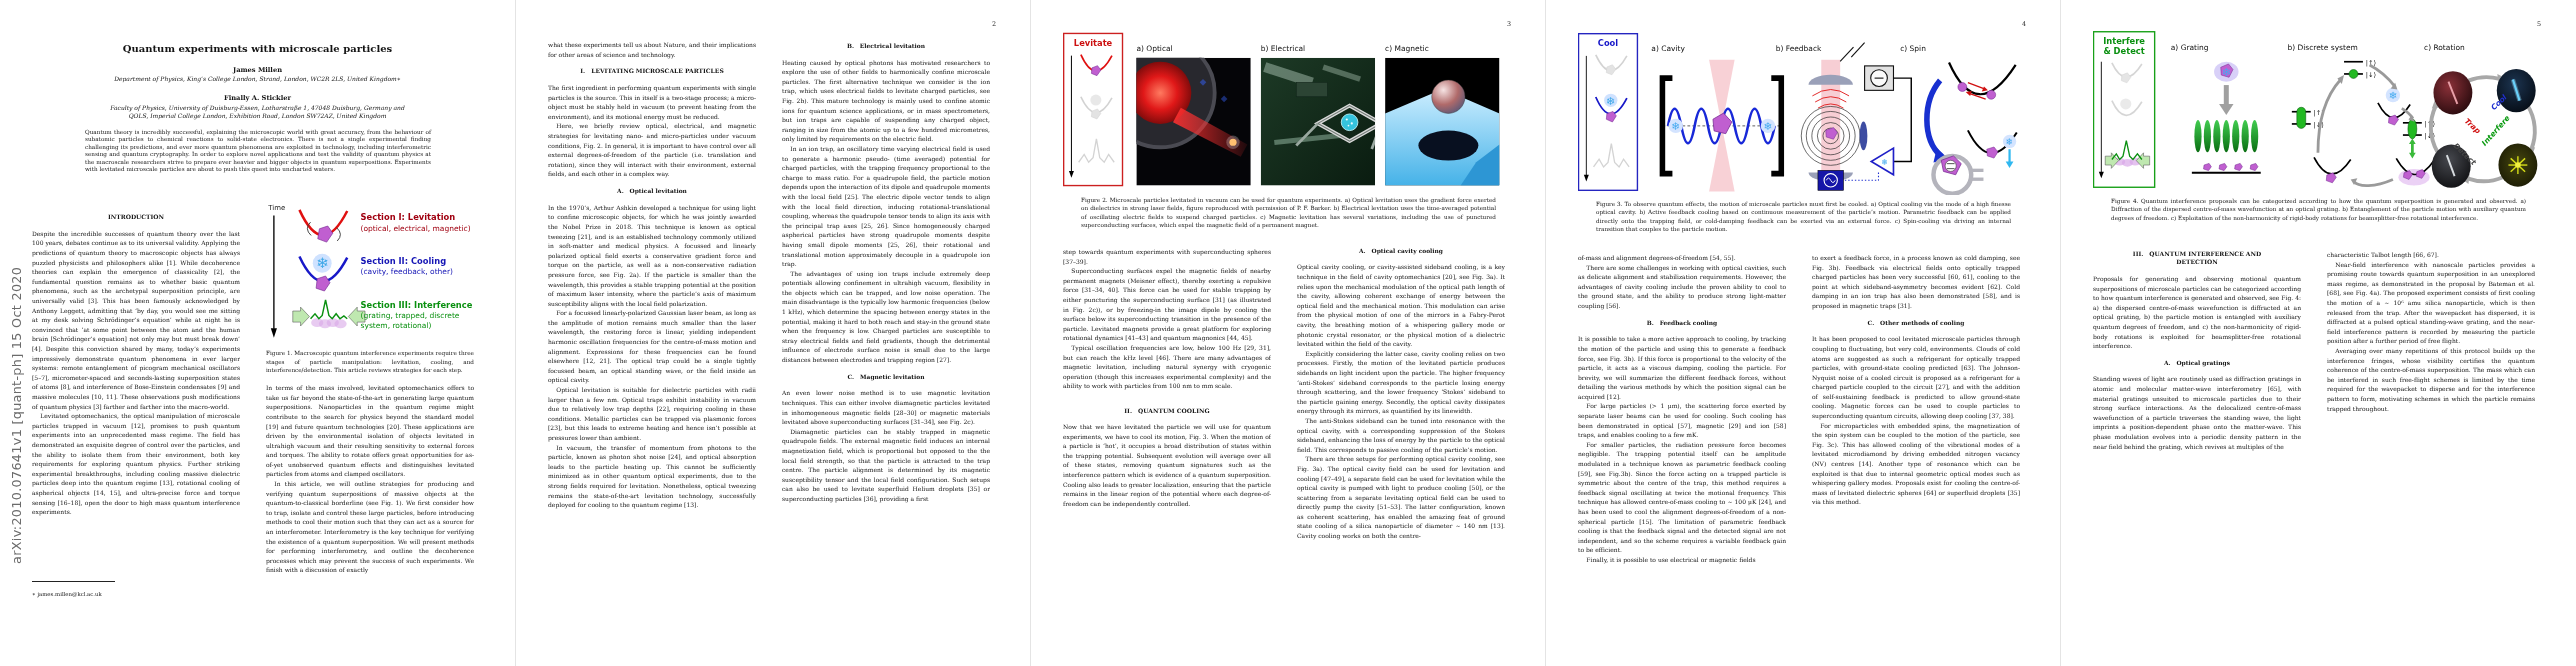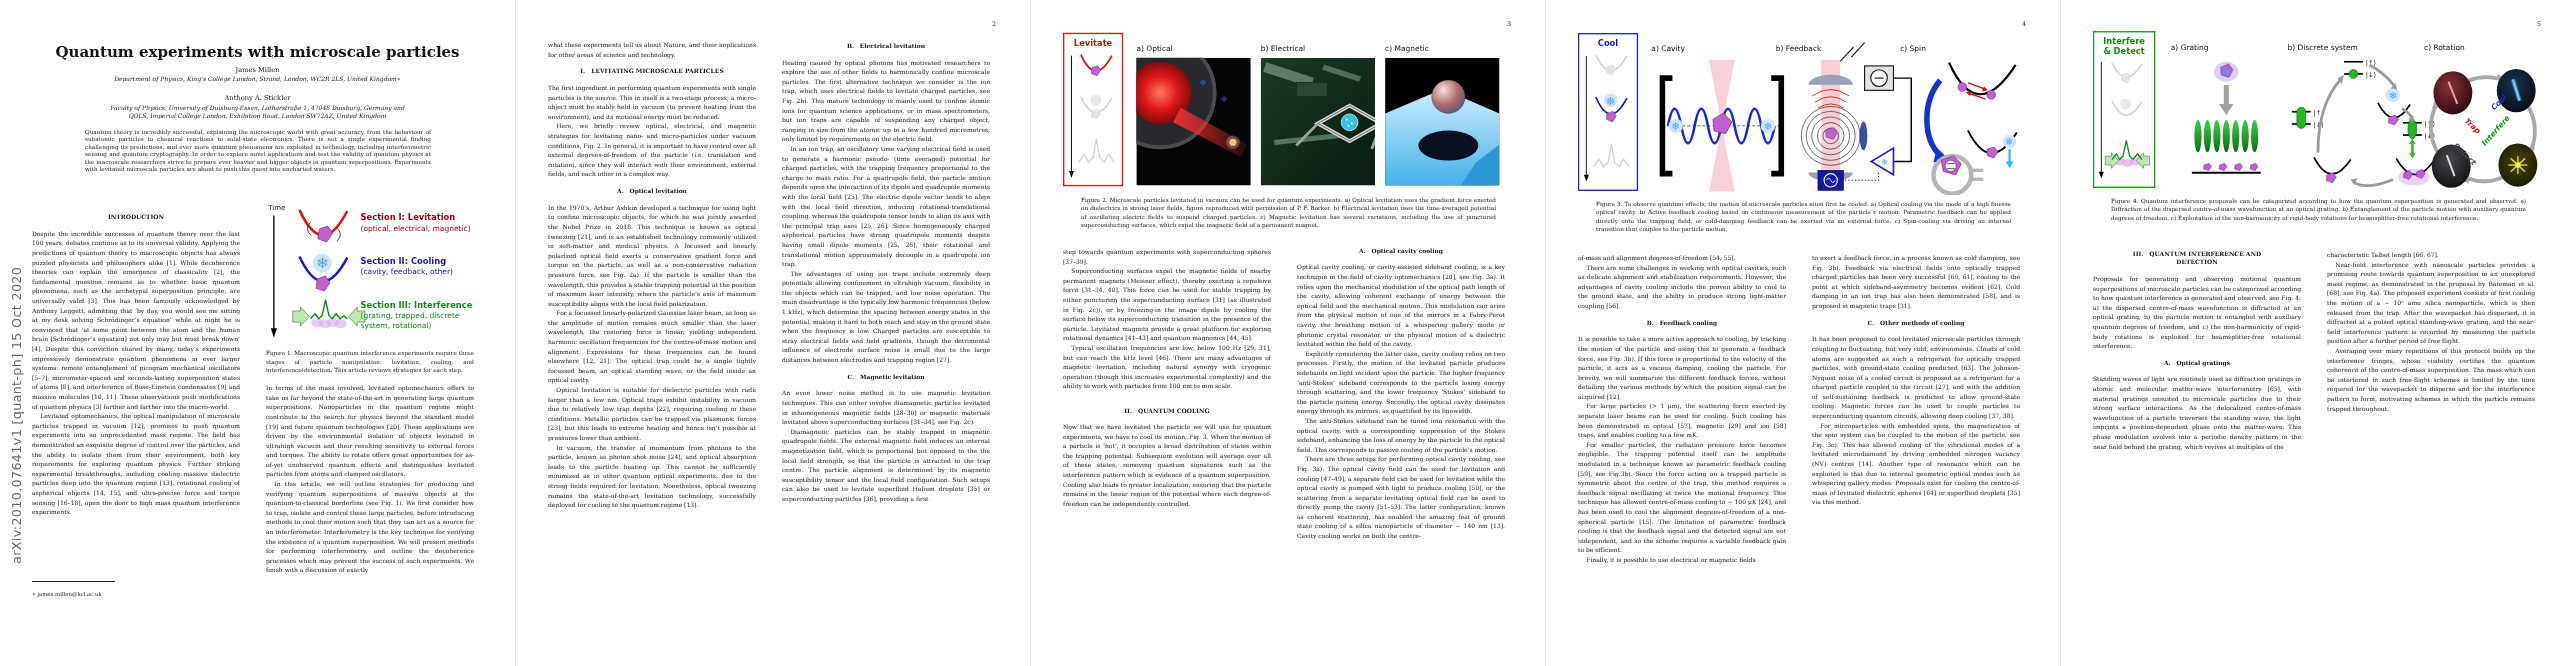--- a/index.html
+++ b/index.html
@@ -1,22 +1,22 @@
 <!DOCTYPE html>
 <html style="font-size:9px"><head>
 <meta charset="utf-8">
 <style>
   html,body{margin:0;padding:0;background:#ffffff;}
   body{width:2576px;height:667px;overflow:hidden;font-family:"DejaVu Serif","Liberation Serif",serif;color:#141414;}
   #pages{display:flex;width:2576px;height:667px;}
   .page{position:relative;flex:0 0 515px;width:515px;height:667px;background:#fff;box-sizing:border-box;}
   .page + .page{border-left:0.6px solid #e4e4e4;}
   .pnum{position:absolute;top:20px;right:34px;font-size:6.4px;color:#222;}
-  .title{position:absolute;top:43px;left:33px;right:33px;text-align:center;font-weight:bold;font-size:15px;}
-  .author{position:absolute;left:33px;right:33px;text-align:center;font-size:6.7px;}
+  .title{position:absolute;top:43px;left:33px;right:33px;text-align:center;font-weight:bold;font-size:10px;}
+  .author{position:absolute;left:33px;right:33px;text-align:center;font-size:6.7px;font-weight:bold;}
   .affil{position:absolute;left:22px;right:22px;text-align:center;font-style:italic;font-size:6px;}
   .abstract{position:absolute;top:129px;left:85px;width:346px;text-align:justify;font-size:5.7px;line-height:1.3;}
   .col{position:absolute;width:208px;text-align:justify;font-size:6px;line-height:1.6;overflow:hidden;}
   .col p{margin:0;text-indent:8.3px;}
   .col p.cont{text-indent:0;}
   .schead{font-weight:bold;text-align:center;font-size:6px;margin:8.3px 5.6px 7.2px;line-height:1.4;}
   .ssub{font-weight:bold;text-align:center;font-size:5.9px;margin:8.3px 14.5px 7.2px;line-height:1.4;}
   .figcap{position:absolute;text-align:justify;font-size:5.7px;line-height:1.46;}
   .figcap-inline{text-align:justify;font-size:5.7px;line-height:1.46;margin:5.6px 0 9px 0;}
   .arxiv{position:absolute;left:9px;top:564px;transform:rotate(-90deg);transform-origin:left top;white-space:nowrap;font-family:"DejaVu Sans","Liberation Sans",sans-serif;font-size:12.8px;color:#6b6b6b;letter-spacing:0.3px;}
@@ -27,21 +27,21 @@
 </head>
 <body>
 
 <div id="pages">
 
   <div class="page">
     <div class="arxiv">arXiv:2010.07641v1  [quant-ph]  15 Oct 2020</div>
     <div class="title">Quantum experiments with microscale particles</div>
     <div class="author" style="top:66px">James Millen</div>
     <div class="affil" style="top:75px">Department of Physics, King’s College London, Strand, London, WC2R 2LS, United Kingdom∗</div>
-    <div class="author" style="top:94px">Anthony A. Stickler</div>
+    <div class="author" style="top:94px">Finally A. Stickler</div>
     <div class="affil" style="top:104px">Faculty of Physics, University of Duisburg-Essen, Lotharstraße 1, 47048 Duisburg, Germany and</div>
     <div class="affil" style="top:112px">QOLS, Imperial College London, Exhibition Road, London SW72AZ, United Kingdom</div>
     <div class="abstract">Quantum theory is incredibly successful, explaining the microscopic world with great accuracy, from the behaviour of subatomic particles to chemical reactions to solid-state electronics. There is not a single experimental finding challenging its predictions, and ever more quantum phenomena are exploited in technology, including interferometric sensing and quantum cryptography. In order to explore novel applications and test the validity of quantum physics at the macroscale researchers strive to prepare ever heavier and bigger objects in quantum superpositions. Experiments with levitated microscale particles are about to push this quest into uncharted waters.</div>
 
     <div class="col" style="left:32px;top:205px;height:371px">
       <div class="schead">INTRODUCTION</div>
       <p class="cont">Despite the incredible successes of quantum theory over the last 100 years, debates continue as to its universal validity. Applying the predictions of quantum theory to macroscopic objects has always puzzled physicists and philosophers alike [1]. While decoherence theories can explain the emergence of classicality [2], the fundamental question remains as to whether basic quantum phenomena, such as the archetypal superposition principle, are universally valid [3]. This has been famously acknowledged by Anthony Leggett, admitting that ‘by day, you would see me sitting at my desk solving Schrödinger’s equation’ while at night he is convinced that ‘at some point between the atom and the human brain [Schrödinger’s equation] not only may but must break down’ [4]. Despite this conviction shared by many, today’s experiments impressively demonstrate quantum phenomena in ever larger systems: remote entanglement of picogram mechanical oscillators [5–7], micrometer-spaced and seconds-lasting superposition states of atoms [8], and interference of Bose-Einstein condensates [9] and massive molecules [10, 11]. These observations push modifications of quantum physics [3] farther and farther into the macro-world.</p>
       <p>Levitated optomechanics, the optical manipulation of microscale particles trapped in vacuum [12], promises to push quantum experiments into an unprecedented mass regime. The field has demonstrated an exquisite degree of control over the particles, and the ability to isolate them from their environment, both key requirements for exploring quantum physics. Further striking experimental breakthroughs, including cooling massive dielectric particles deep into the quantum regime [13], rotational cooling of aspherical objects [14, 15], and ultra-precise force and torque sensing [16–18], open the door to high mass quantum interference experiments.</p>
     </div>
     <div class="fnrule"></div>

